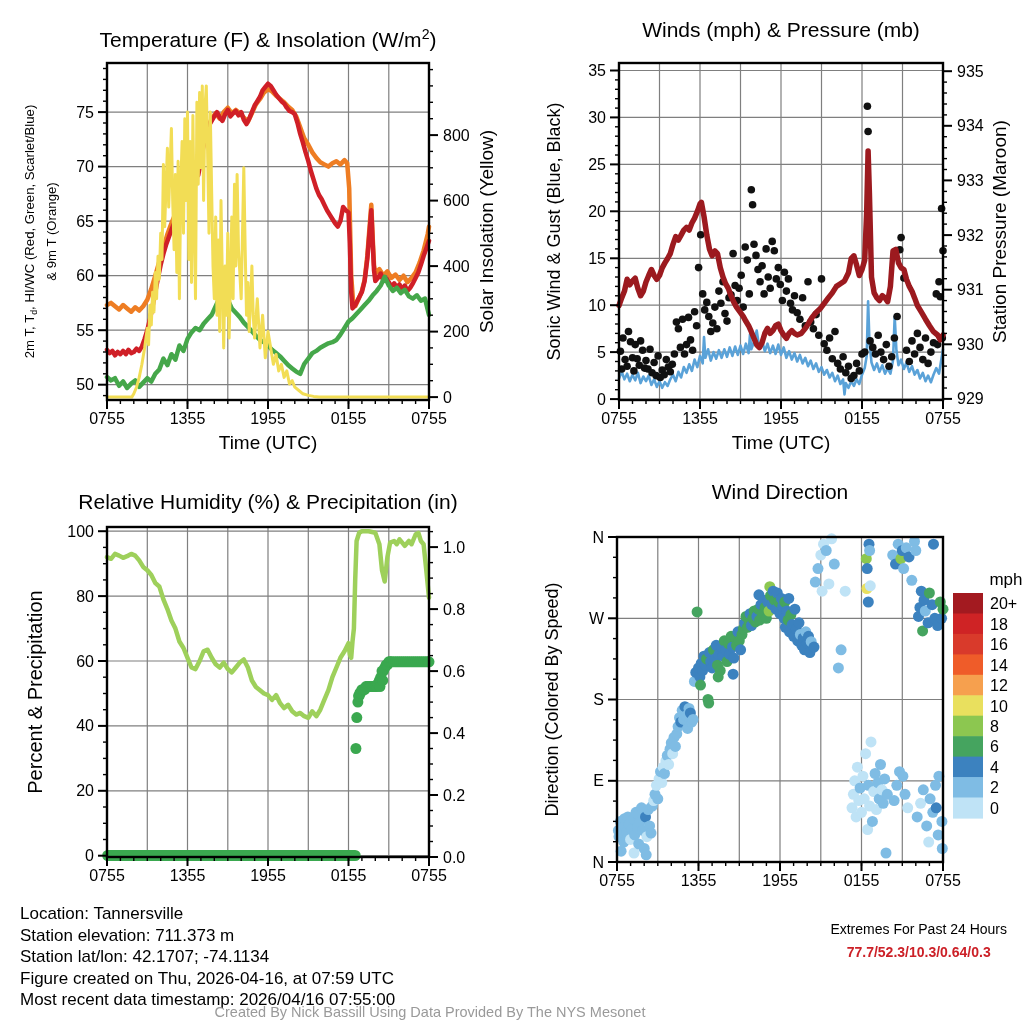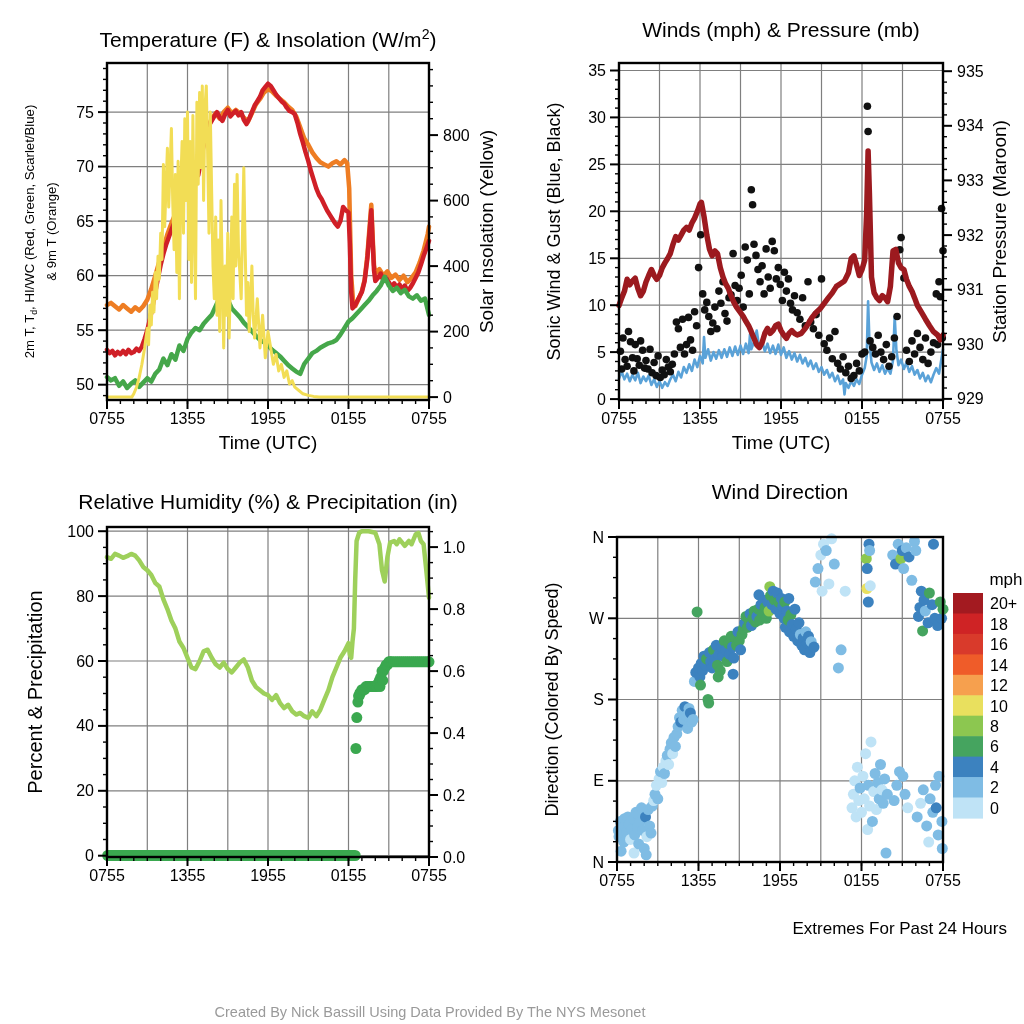--- a/index.html
+++ b/index.html
@@ -1,21 +1,21 @@
 <!DOCTYPE html>
 <html><head>
 <meta charset="utf-8">
 <style>
   html,body{margin:0;padding:0;background:#fff;}
   #canvas{position:relative;width:1024px;height:1024px;background:#ffffff;overflow:hidden;
           font-family:"Liberation Sans",sans-serif;}
   #charts{position:absolute;left:0;top:0;}
   #charts text{font-family:"Liberation Sans",sans-serif;fill:#000;}
   .footer-left{position:absolute;left:20px;top:903px;font-size:17px;line-height:21.5px;color:#000;}
-  .footer-right{position:absolute;right:17px;top:918px;font-size:17px;line-height:22.5px;color:#000;text-align:center;}
+  .footer-right{position:absolute;right:17px;top:918px;font-size:14px;line-height:22.5px;color:#000;text-align:center;}
   .footer-right .red{font-weight:bold;}
   .credit{position:absolute;left:0;top:1004px;width:860px;text-align:center;font-size:14.5px;color:#9a9a9a;}
 </style>
 </head>
 <body>
 
 <div id="canvas">
   <svg id="charts" width="1024" height="1024" viewBox="0 0 1024 1024">
       <g>
         <g>
@@ -949,19 +949,27 @@
           <rect x="953" y="756.6" width="30" height="21.1" fill="#3c82bf"></rect>
           <text x="990" y="772.9" font-size="16" text-anchor="start"><tspan dy="0.0">4</tspan></text>
           <rect x="953" y="777.1" width="30" height="21.1" fill="#7fbce4"></rect>
           <text x="990" y="793.3" font-size="16" text-anchor="start"><tspan dy="0.0">2</tspan></text>
           <rect x="953" y="797.5" width="30" height="21.1" fill="#bfe3f6"></rect>
           <text x="990" y="813.8" font-size="16" text-anchor="start"><tspan dy="0.0">0</tspan></text>
         </g>
       </g>
     </svg>
 
+  <div class="footer-left">
+    <div>Location: Tannersville</div>
+    <div>Station elevation: 711.373 m</div>
+    <div>Station lat/lon: 42.1707; -74.1134</div>
+    <div>Figure created on Thu, 2026-04-16, at 07:59 UTC</div>
+    <div>Most recent data timestamp: 2026/04/16 07:55:00</div>
+  </div>
 
   <div class="footer-right">
     <div>Extremes For Past 24 Hours</div>
+    <div class="red" id="extremes-values" style="color: rgb(204, 32, 39);">77.7/52.3/10.3/0.64/0.3</div>
   </div>
 
   <div class="credit">Created By Nick Bassill Using Data Provided By The NYS Mesonet</div>
 </div>
 
 </body></html>

